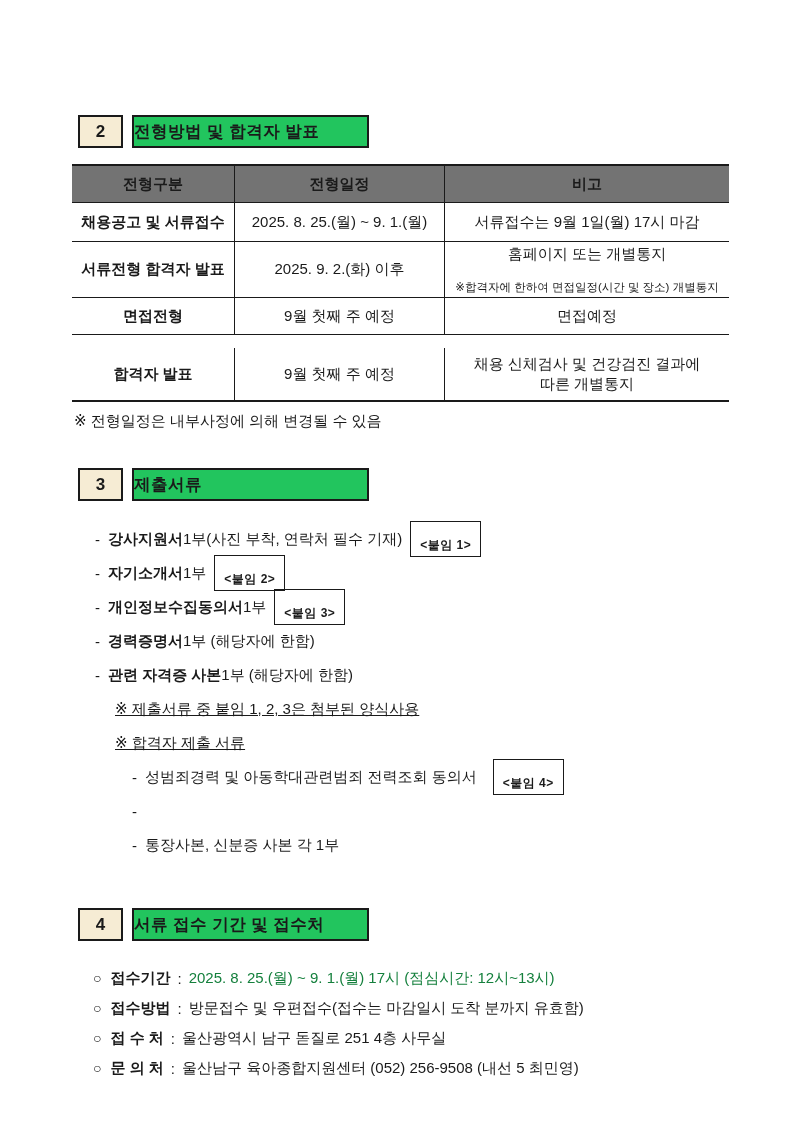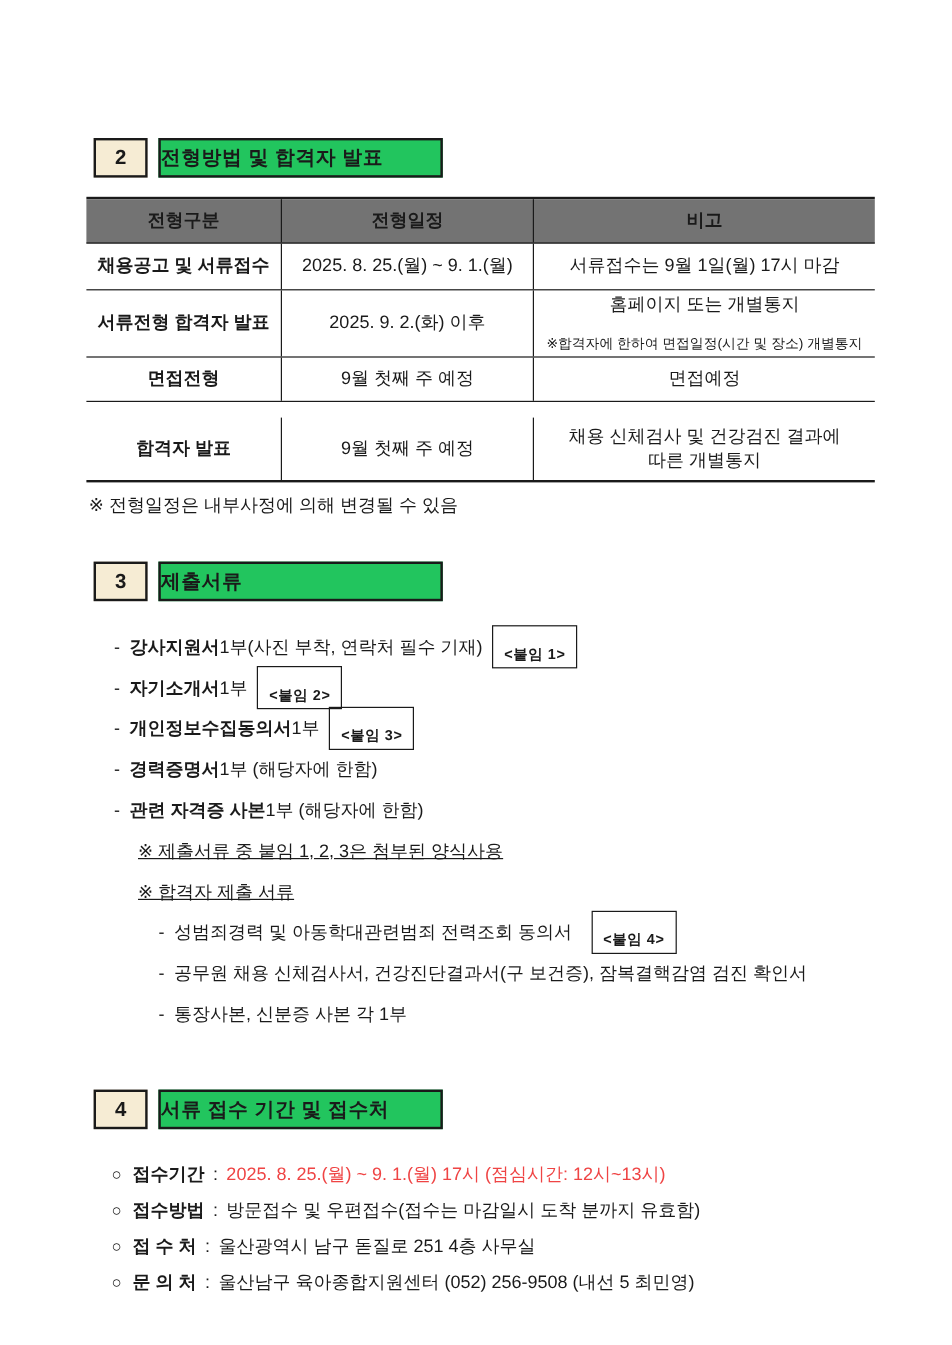--- a/index.html
+++ b/index.html
@@ -70,21 +70,21 @@
   }
   .indent-1 { margin-left: 20px; text-decoration: underline; }
   .indent-2 { margin-left: 37px; }
 
   
   .recv-list { margin-left: 93px; margin-top: 22px; }
   .recv-line { display: flex; align-items: center; height: 30px; font-size: 15px; white-space: nowrap; }
   .recv-line .circle { margin-right: 9px; font-size: 14px; }
   .recv-line .label { font-weight: bold; }
   .recv-line .sep { margin: 0 7px; }
-  .red { color: #ef4444; }
+  .red { color: #15803d; }
 
   .gap-s3 { height: 37px; }
   .gap-s4 { height: 46px; }
   .top-gap { height: 115px; }
 </style>
 </head>
 <body>
 
 <div class="page">
   <div class="top-gap"></div>
@@ -167,21 +167,20 @@
     </div>
     <div class="line indent-1">※ 제출서류 중 붙임 1, 2, 3은 첨부된 양식사용</div>
     <div class="line indent-1">※ 합격자 제출 서류</div>
     <div class="line indent-2">
       <span class="marker">-</span>
       <span>성범죄경력 및 아동학대관련범죄 전력조회 동의서</span>
       <span class="tag-box" style="margin-left:16px;">&lt;붙임 4&gt;</span>
     </div>
     <div class="line indent-2">
       <span class="marker">-</span>
-      <span>공무원 채용 신체검사서, 건강진단결과서(구 보건증), 잠복결핵감염 검진 확인서</span>
     </div>
     <div class="line indent-2">
       <span class="marker">-</span>
       <span>통장사본, 신분증 사본 각 1부</span>
     </div>
   </div>
 
   <div class="gap-s4"></div>
 
   <div class="sec-header">

